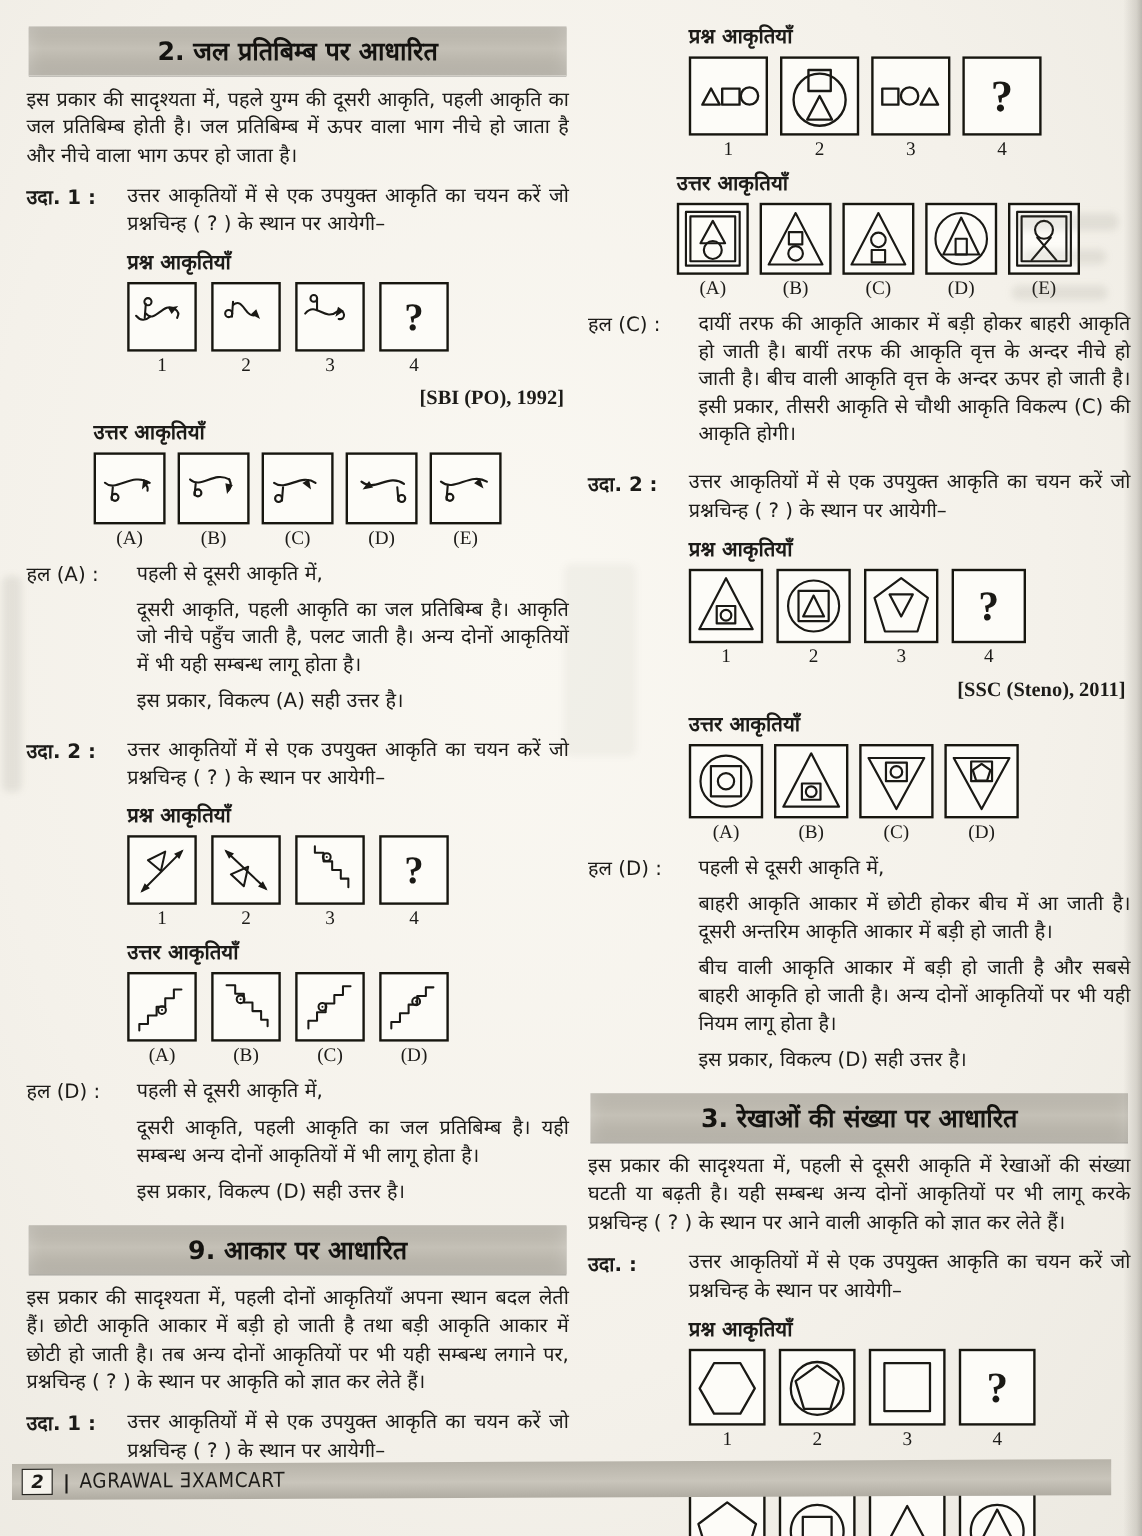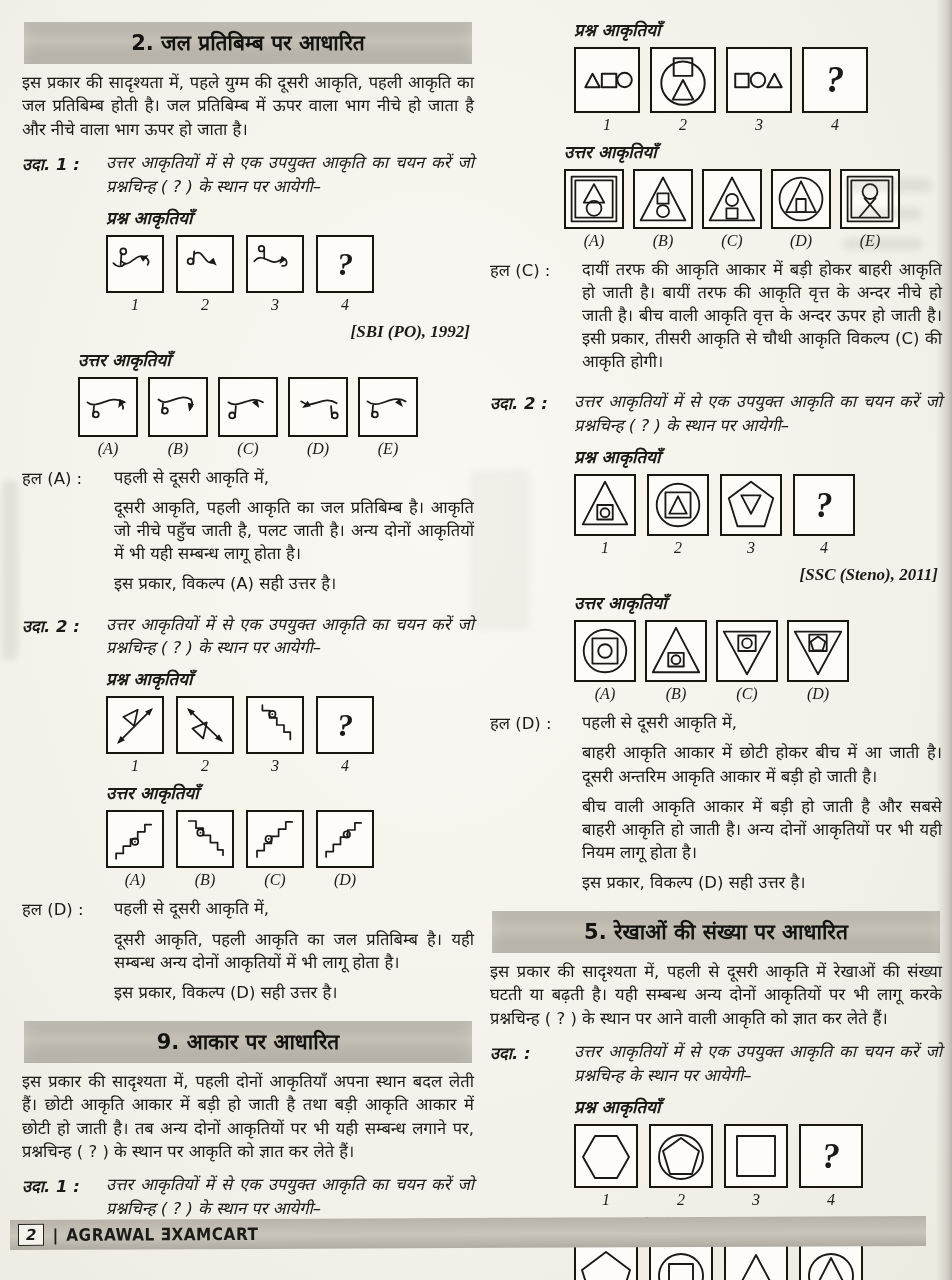--- a/index.html
+++ b/index.html
@@ -22,21 +22,21 @@
   .cols{display:flex;gap:16px;padding:18px 20px 0 22px;}
   .col{width:452px;flex:none;}
 
   .sec-header{
     margin:4px 2px 8px 2px;padding:6px 8px 7px;
     background:linear-gradient(180deg,#b3afa5 0%,#c4c0b6 45%,#aeaaa0 100%);
     box-shadow:0 1px 0 rgba(0,0,0,.25), inset 0 0 14px rgba(255,255,255,.25);
     text-align:center;font-weight:bold;font-size:21px;color:#141310;
   }
   .intro{margin:2px 0 10px 0;font-size:16.5px;line-height:1.42;text-align:justify;}
-  .ex{display:flex;margin:2px 0 8px 0;font-style:italic;}
+  .ex{display:flex;margin:2px 0 8px 0;}
   .ex-label{flex:none;width:84px;font-weight:bold;font-size:16.5px;padding-top:1px;}
   .ex-label.empty{width:84px;}
   .ex-body{flex:1;min-width:0;}
   .ex-text{margin:0 0 8px 0;font-size:16.5px;line-height:1.42;text-align:justify;}
   .fig-label{font-weight:bold;font-size:17px;margin:6px 0 6px 0;}
   .figrow{display:flex;align-items:flex-start;}
   .figcell{display:flex;flex-direction:column;align-items:center;}
   .figbox{border:2.2px solid #17160f;background:#fdfcf8;box-sizing:border-box;}
   .figcap{font-family:"Liberation Serif","DejaVu Serif",serif;font-size:16px;margin-top:3px;color:#1c1b18;}
   .source{text-align:right;font-family:"Liberation Serif","DejaVu Serif",serif;
@@ -49,21 +49,21 @@
     position:absolute;left:10px;top:1218px;width:916px;height:30px;
     background:linear-gradient(180deg,#b7b3a9 0%,#c9c5bb 55%,#b0aca2 100%);
     display:flex;align-items:center;gap:8px;padding:0 8px;box-sizing:border-box;
     transform:skewY(-0.25deg);
   }
   .pagenum{
     background:#f5f3ec;border:1.5px solid #25241f;font-weight:bold;
     font-size:15px;padding:1px 7px;font-style:italic;
   }
   .footer-sep{font-weight:bold;}
-  .brand{font-weight:bold;font-size:17px;letter-spacing:.5px;font-stretch:condensed;}
+  .brand{font-weight:normal;font-size:17px;letter-spacing:.5px;font-stretch:condensed;}
 </style>
 </head>
 <body>
 <div class="page">
 
   <div class="smudge" style="left:846px;top:178px;width:86px;height:14px;"></div>
   <div class="smudge" style="left:852px;top:208px;width:70px;height:12px;"></div>
   <div class="smudge" style="left:843px;top:238px;width:80px;height:12px;"></div>
   <div class="smudge" style="left:2px;top:480px;width:16px;height:180px;"></div>
   <div class="smudge" style="left:470px;top:470px;width:60px;height:160px;opacity:.5;"></div>
@@ -454,21 +454,21 @@
         <div class="sol-label">हल (D) :</div>
         <div class="sol-body">
             <p>पहली से दूसरी आकृति में,</p>
             <p>बाहरी आकृति आकार में छोटी होकर बीच में आ जाती है। दूसरी अन्तरिम आकृति आकार में बड़ी हो जाती है।</p>
             <p>बीच वाली आकृति आकार में बड़ी हो जाती है और सबसे बाहरी आकृति हो जाती है। अन्य दोनों आकृतियों पर भी यही नियम लागू होता है।</p>
             <p>इस प्रकार, विकल्प (D) सही उत्तर है।</p>
           </div>
       </div>
 
       <div class="sec-header">
-        <span>5. रेखाओं की संख्या पर आधारित</span>
+        <span>3. रेखाओं की संख्या पर आधारित</span>
       </div>
       <p class="intro">इस प्रकार की सादृश्यता में, पहली से दूसरी आकृति में रेखाओं की संख्या घटती या बढ़ती है। यही सम्बन्ध अन्य दोनों आकृतियों पर भी लागू करके प्रश्नचिन्ह ( ? ) के स्थान पर आने वाली आकृति को ज्ञात कर लेते हैं।</p>
 
       <div class="ex">
         <div class="ex-label">उदा. :</div>
         <div class="ex-body">
           <p class="ex-text">उत्तर आकृतियों में से एक उपयुक्त आकृति का चयन करें जो प्रश्नचिन्ह के स्थान पर आयेगी–</p>
           <div class="fig-label">प्रश्न आकृतियाँ</div>
           <div class="figrow" style="gap:11px;">
               <div class="figcell">

